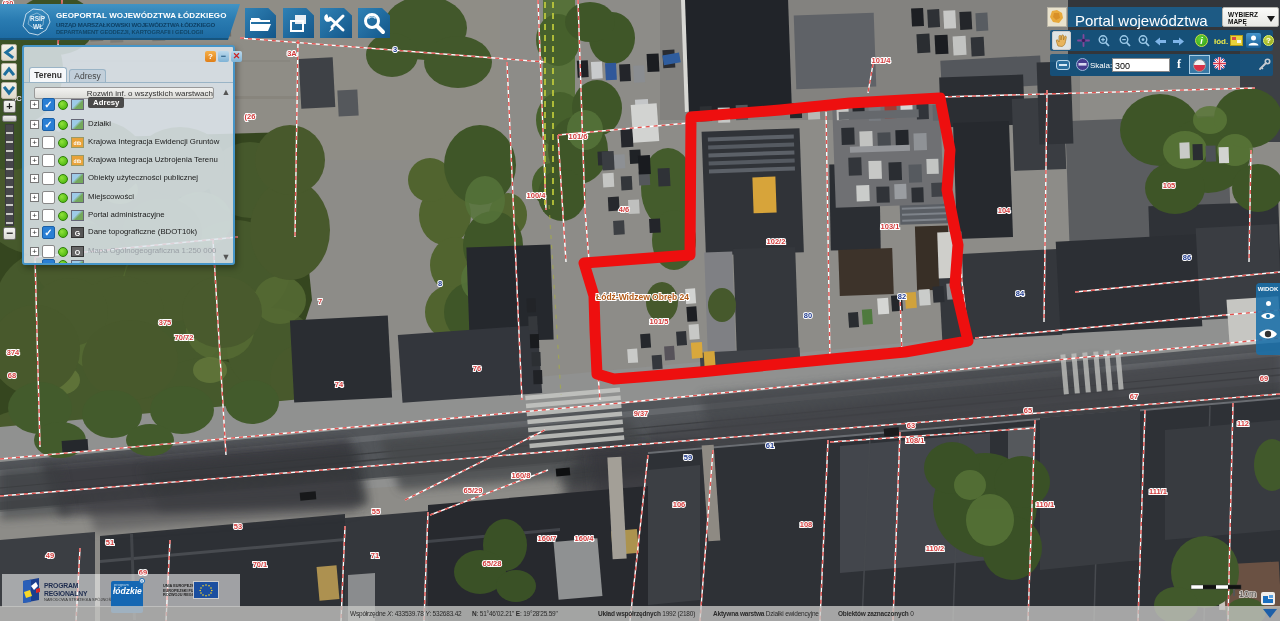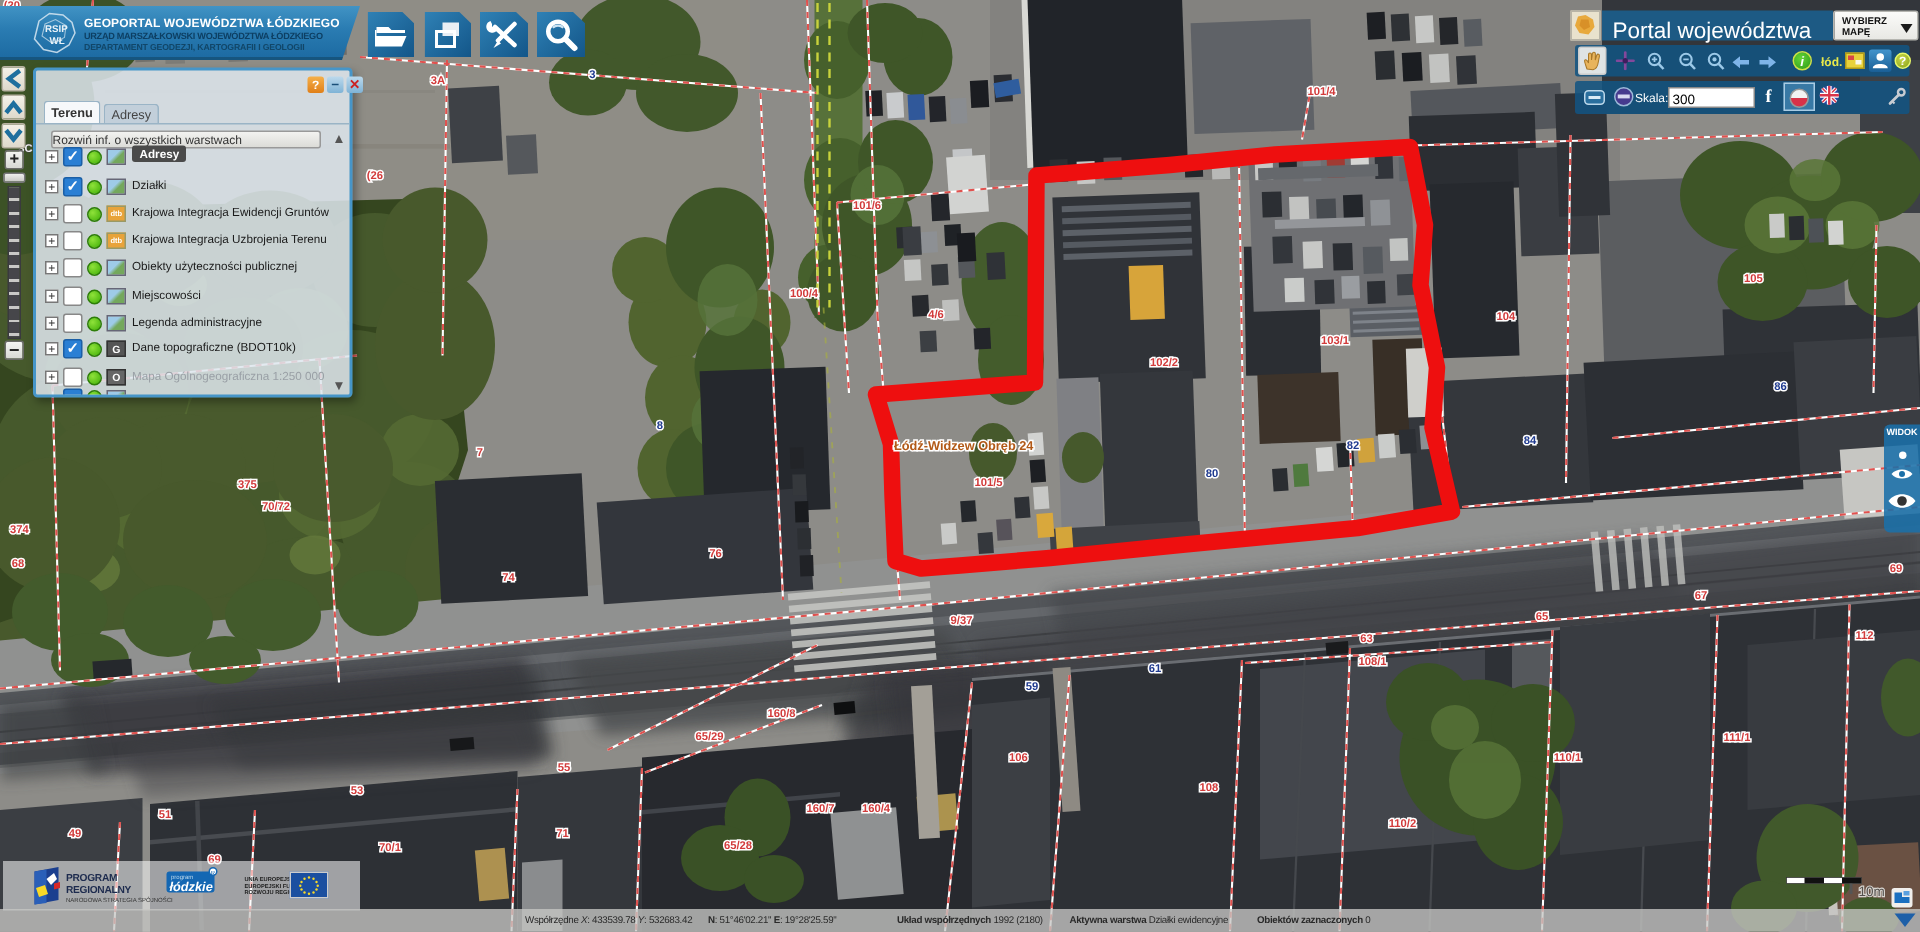--- a/index.html
+++ b/index.html
@@ -707,21 +707,21 @@
  <div class="abs" style="left:194px;top:4px;width:11px;height:11px;background:linear-gradient(180deg,#bcd9ec,#7fb3d6);border-radius:2px;color:#1a4f78;font-size:9px;font-weight:bold;text-align:center;line-height:10px">−</div>
 
  <div class="abs" style="left:207px;top:4px;width:11px;height:11px;background:linear-gradient(180deg,#bcd9ec,#7fb3d6);border-radius:2px;color:#c22;font-size:9px;font-weight:bold;text-align:center;line-height:11px">✕</div>
 
  <div class="abs" style="left:5px;top:20px;width:38px;height:15px;background:#f6f8fa;border:1px solid #9ab4c6;border-bottom:none;border-radius:3px 3px 0 0;font-size:8.5px;font-weight:bold;color:#333;text-align:center;line-height:15px">Terenu</div>
 
  <div class="abs" style="left:45px;top:22px;width:37px;height:13px;background:#c2cfda;border:1px solid #9ab4c6;border-bottom:none;border-radius:3px 3px 0 0;font-size:8.5px;color:#444;text-align:center;line-height:13px">Adresy</div>
 
  <div class="abs" style="left:0;top:35px;width:209px;height:1px;background:#9ab4c6"></div>
 
- <div class="abs" style="left:10px;top:40px;width:180px;height:12px;background:linear-gradient(180deg,#f2f2f0,#dcdcd8);border:1px solid #999;border-radius:2px;font-size:8px;color:#333;text-align:left;line-height:11px">Rozwiń inf. o wszystkich warstwach</div>
+ <div class="abs" style="left:10px;top:40px;width:180px;height:12px;background:linear-gradient(180deg,#f2f2f0,#dcdcd8);border:1px solid #999;border-radius:2px;font-size:8px;color:#333;text-align:right;line-height:11px">Rozwiń inf. o wszystkich warstwach</div>
 
  <div class="abs" style="left:196px;top:39px;width:12px;height:12px;color:#555;font-size:9px;text-align:center;line-height:12px">▲</div>
 
  <div class="abs" style="left:196px;top:204px;width:12px;height:12px;color:#555;font-size:9px;text-align:center;line-height:12px">▼</div>
 
  <div class="abs" style="left:6px;top:51px;width:200px;height:13px">
   <span class="abs" style="left:0;top:2px;width:9px;height:9px;border:1px solid #777;background:#fff;font-size:8px;line-height:7px;text-align:center;color:#333">+</span>
   <span class="abs" style="left:12px;top:0;width:13px;height:13px;background:#2a7fd4;border:1px solid #1b5fa6;border-radius:2px;color:#fff;font-size:10px;font-weight:bold;text-align:center;line-height:12px">✓</span>
   <span class="abs" style="left:28px;top:2px;width:10px;height:10px;border-radius:50%;background:radial-gradient(circle at 35% 35%,#8fe23a,#3fae07);border:1px solid #2d7d08"></span>
   <span class="abs" style="left:41px;top:1px;width:13px;height:11px;background:linear-gradient(135deg,#9ecbe8 40%,#74a85c 60%);border:1px solid #667"></span>
@@ -766,21 +766,21 @@
   <span class="abs" style="left:28px;top:2px;width:10px;height:10px;border-radius:50%;background:radial-gradient(circle at 35% 35%,#8fe23a,#3fae07);border:1px solid #2d7d08"></span>
   <span class="abs" style="left:41px;top:1px;width:13px;height:11px;background:linear-gradient(135deg,#9ecbe8 40%,#74a85c 60%);border:1px solid #667"></span>
   <span class="abs" style="left:58px;top:1px;color:#1a1a1a;font-size:7.8px">Miejscowości</span>
  </div>
 
  <div class="abs" style="left:6px;top:162px;width:200px;height:13px">
   <span class="abs" style="left:0;top:2px;width:9px;height:9px;border:1px solid #777;background:#fff;font-size:8px;line-height:7px;text-align:center;color:#333">+</span>
   <span class="abs" style="left:12px;top:0;width:13px;height:13px;background:#fff;border:1px solid #888;border-radius:2px"></span>
   <span class="abs" style="left:28px;top:2px;width:10px;height:10px;border-radius:50%;background:radial-gradient(circle at 35% 35%,#8fe23a,#3fae07);border:1px solid #2d7d08"></span>
   <span class="abs" style="left:41px;top:1px;width:13px;height:11px;background:linear-gradient(135deg,#9ecbe8 40%,#74a85c 60%);border:1px solid #667"></span>
-  <span class="abs" style="left:58px;top:1px;color:#1a1a1a;font-size:7.8px">Legenda administracyjne</span>
+  <span class="abs" style="left:58px;top:1px;color:#1a1a1a;font-size:7.8px">Portal administracyjne</span>
  </div>
 
  <div class="abs" style="left:6px;top:179px;width:200px;height:13px">
   <span class="abs" style="left:0;top:2px;width:9px;height:9px;border:1px solid #777;background:#fff;font-size:8px;line-height:7px;text-align:center;color:#333">+</span>
   <span class="abs" style="left:12px;top:0;width:13px;height:13px;background:#2a7fd4;border:1px solid #1b5fa6;border-radius:2px;color:#fff;font-size:10px;font-weight:bold;text-align:center;line-height:12px">✓</span>
   <span class="abs" style="left:28px;top:2px;width:10px;height:10px;border-radius:50%;background:radial-gradient(circle at 35% 35%,#8fe23a,#3fae07);border:1px solid #2d7d08"></span>
   <span class="abs" style="left:41px;top:1px;width:13px;height:11px;background:#555;border:1px solid #333;color:#fff;font-size:7px;font-weight:bold;text-align:center;line-height:11px">G</span>
   <span class="abs" style="left:58px;top:1px;color:#1a1a1a;font-size:7.8px">Dane topograficzne (BDOT10k)</span>
  </div>
 
@@ -964,21 +964,21 @@
 <polygon points="2,4 18,1 18,23 2,26" fill="#1b3f8f"></polygon>
 <polygon points="2,4 10,2.7 10,25 2,26" fill="#2a5fb8"></polygon>
 <polygon points="10,9 15,5 17,9 13,13" fill="#fff"></polygon>
 <polygon points="15,12 19,11 19,15 15,16" fill="#d82828"></polygon>
 <polygon points="3,15 9,13 11,19 5,21" fill="#f8d828"></polygon>
 </svg>
 
 <div class="abs" style="left:44px;top:582px;font-size:6.8px;font-weight:bold;color:#1d2b4e;line-height:7.5px;letter-spacing:-0.2px">PROGRAM<br>REGIONALNY</div>
 <div class="abs" style="left:44px;top:597px;font-size:4px;color:#333">NARODOWA STRATEGIA SPÓJNOŚCI</div>
 
-<div class="abs" style="left:111px;top:581px;width:32px;height:14px;background:#1467b3;border-radius:2px">
+<div class="abs" style="left:111px;top:581px;width:32px;height:32px;background:#1467b3;border-radius:2px">
  <div class="abs" style="left:3px;top:1px;font-size:4px;color:#bcd8ec">program</div>
  <div class="abs" style="left:2px;top:5px;font-size:8.5px;font-weight:bold;color:#fff;font-style:italic">łódzkie</div>
 </div>
 
 <div class="abs" style="left:139px;top:578px;width:6px;height:6px;border-radius:50%;border:1px solid #1467b3;background:#fff;font-size:4px;color:#1467b3;text-align:center;line-height:5px">R</div>
 
 <div class="abs" style="left:163px;top:584px;font-size:3.8px;font-weight:bold;color:#222;line-height:4.6px">UNIA EUROPEJSKA<br>EUROPEJSKI FUNDUSZ<br>ROZWOJU REGIONALNEGO</div>
 
 <div class="abs" style="left:193px;top:581px;width:26px;height:18px;background:#1b4fa0;border:1px solid #ccc">
 <svg width="24" height="16" viewBox="0 0 24 16">

